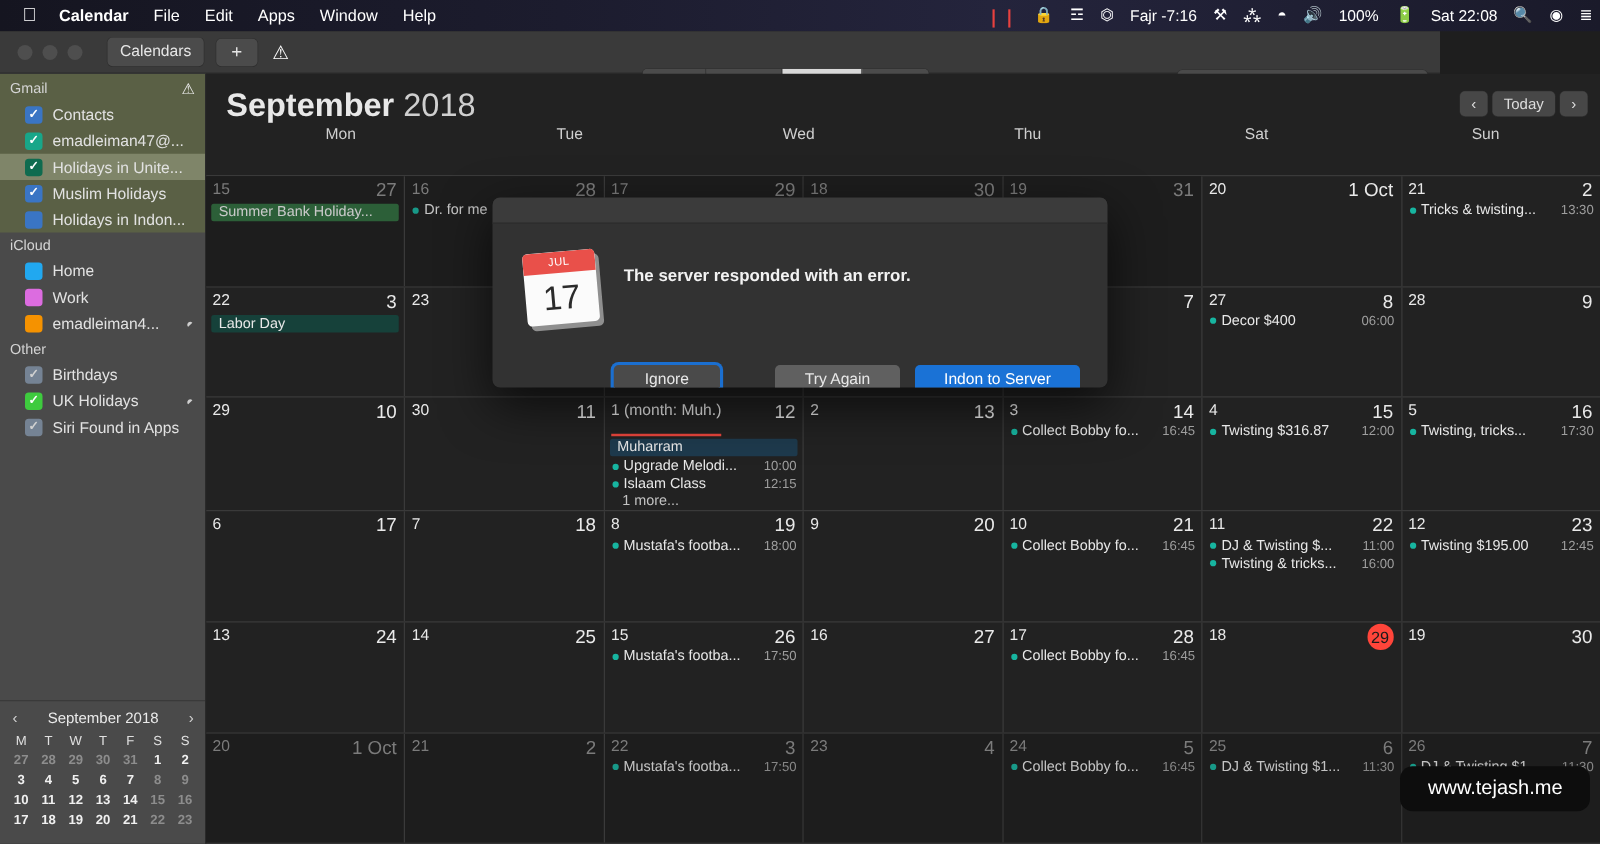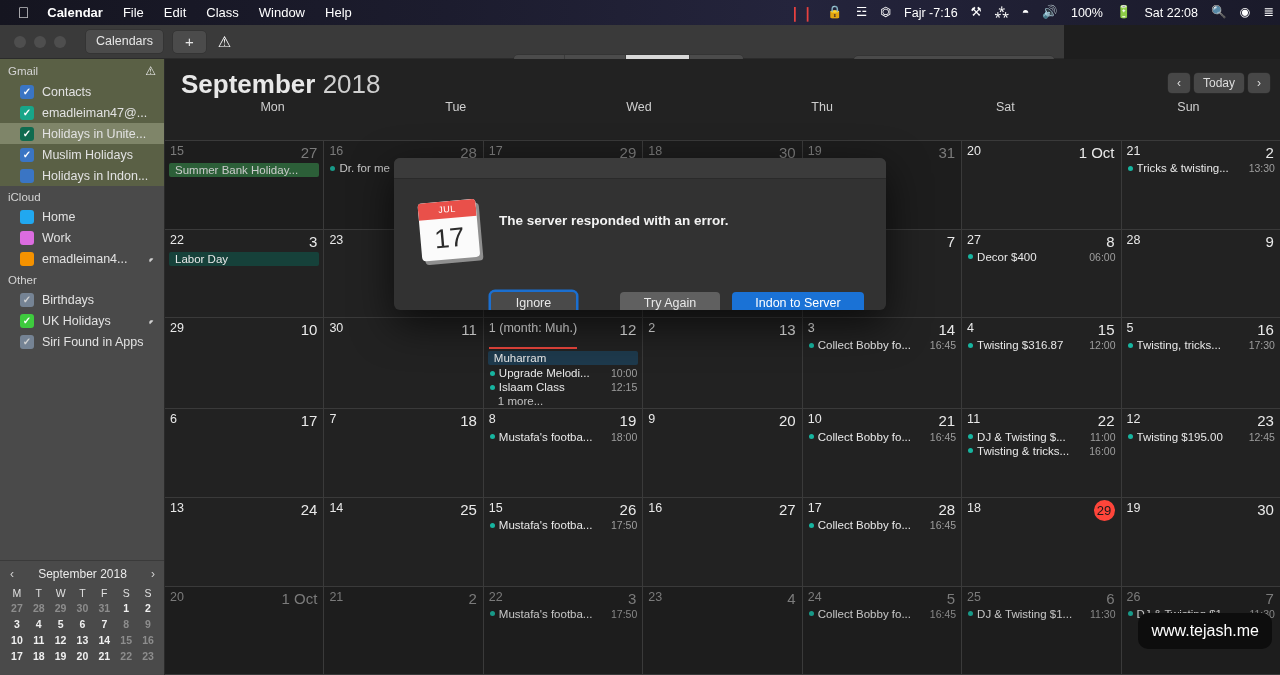--- a/index.html
+++ b/index.html
@@ -21,21 +21,21 @@
   #menubar .mi.bold { font-weight:bold; }
   #menubar .right {
     position:absolute; right:6px; top:0; height:25px;
     display:flex; align-items:center; gap:13px; font-size:12.5px;
   }
   #menubar .right .pause { color:#e8413f; letter-spacing:1px; font-weight:bold; font-size:14px;}
   .mbicon { display:inline-block; line-height:1; }
 
   
   #toolbar {
-    position:absolute; left:0; top:25px; width:1064px; height:34px;
+    position:absolute; left:0; top:25px; width:1152px; height:34px;
     background:#3a3a3a; border-bottom:1px solid #2b2b2b;
     display:flex; align-items:center;
   }
   .traffic { display:flex; gap:8px; margin-left:14px; }
   .traffic span { width:12px; height:12px; border-radius:50%; background:#4e4e4e; display:block; }
   .tbtn {
     background:#4b4b4b; color:#e6e6e6; border-radius:4px;
     font-size:12.5px; padding:4px 10px; line-height:1.2; white-space:nowrap;
     box-shadow:0 0 0 0.5px #2e2e2e;
   }
@@ -156,33 +156,33 @@
   .dbtn { position:absolute; font-size:12.5px; border-radius:4px; padding:4px 0;
           text-align:center; }
   #btn-ignore { left:97px; top:113px; width:85px; background:#4a4a4a; color:#e8e8e8;
                 box-shadow:0 0 0 2.5px #1b6fd0; }
   #btn-try { left:226px; top:113px; width:100px; background:#606060; color:#e8e8e8; }
   #btn-revert { left:338px; top:113px; width:132px; background:#1a72d6; color:#fff; }
 
   
   #wm {
     position:absolute; right:8px; bottom:26px; background:#0d0d0d; color:#fff;
-    font-size:16px; padding:9px 13px; border-radius:10px;
+    font-size:16px; padding:9px 22px; border-radius:10px;
   }
 </style>
 </head>
 <body>
 
 <div id="menubar">
   <div class="apple"></div>
   <div id="menu-items" style="display: flex;">
       <div class="mi bold">Calendar</div>
       <div class="mi">File</div>
       <div class="mi">Edit</div>
-      <div class="mi">Class</div>
+      <div class="mi">Apps</div>
       <div class="mi">Window</div>
       <div class="mi">Help</div>
     </div>
   <div class="right">
     <span class="pause">❘❘</span>
     <span class="mbicon">🔒</span>
     <span class="mbicon">☲</span>
     <span class="mbicon">⏣</span>
     <span>Fajr -7:16</span>
     <span class="mbicon">⚒</span>

